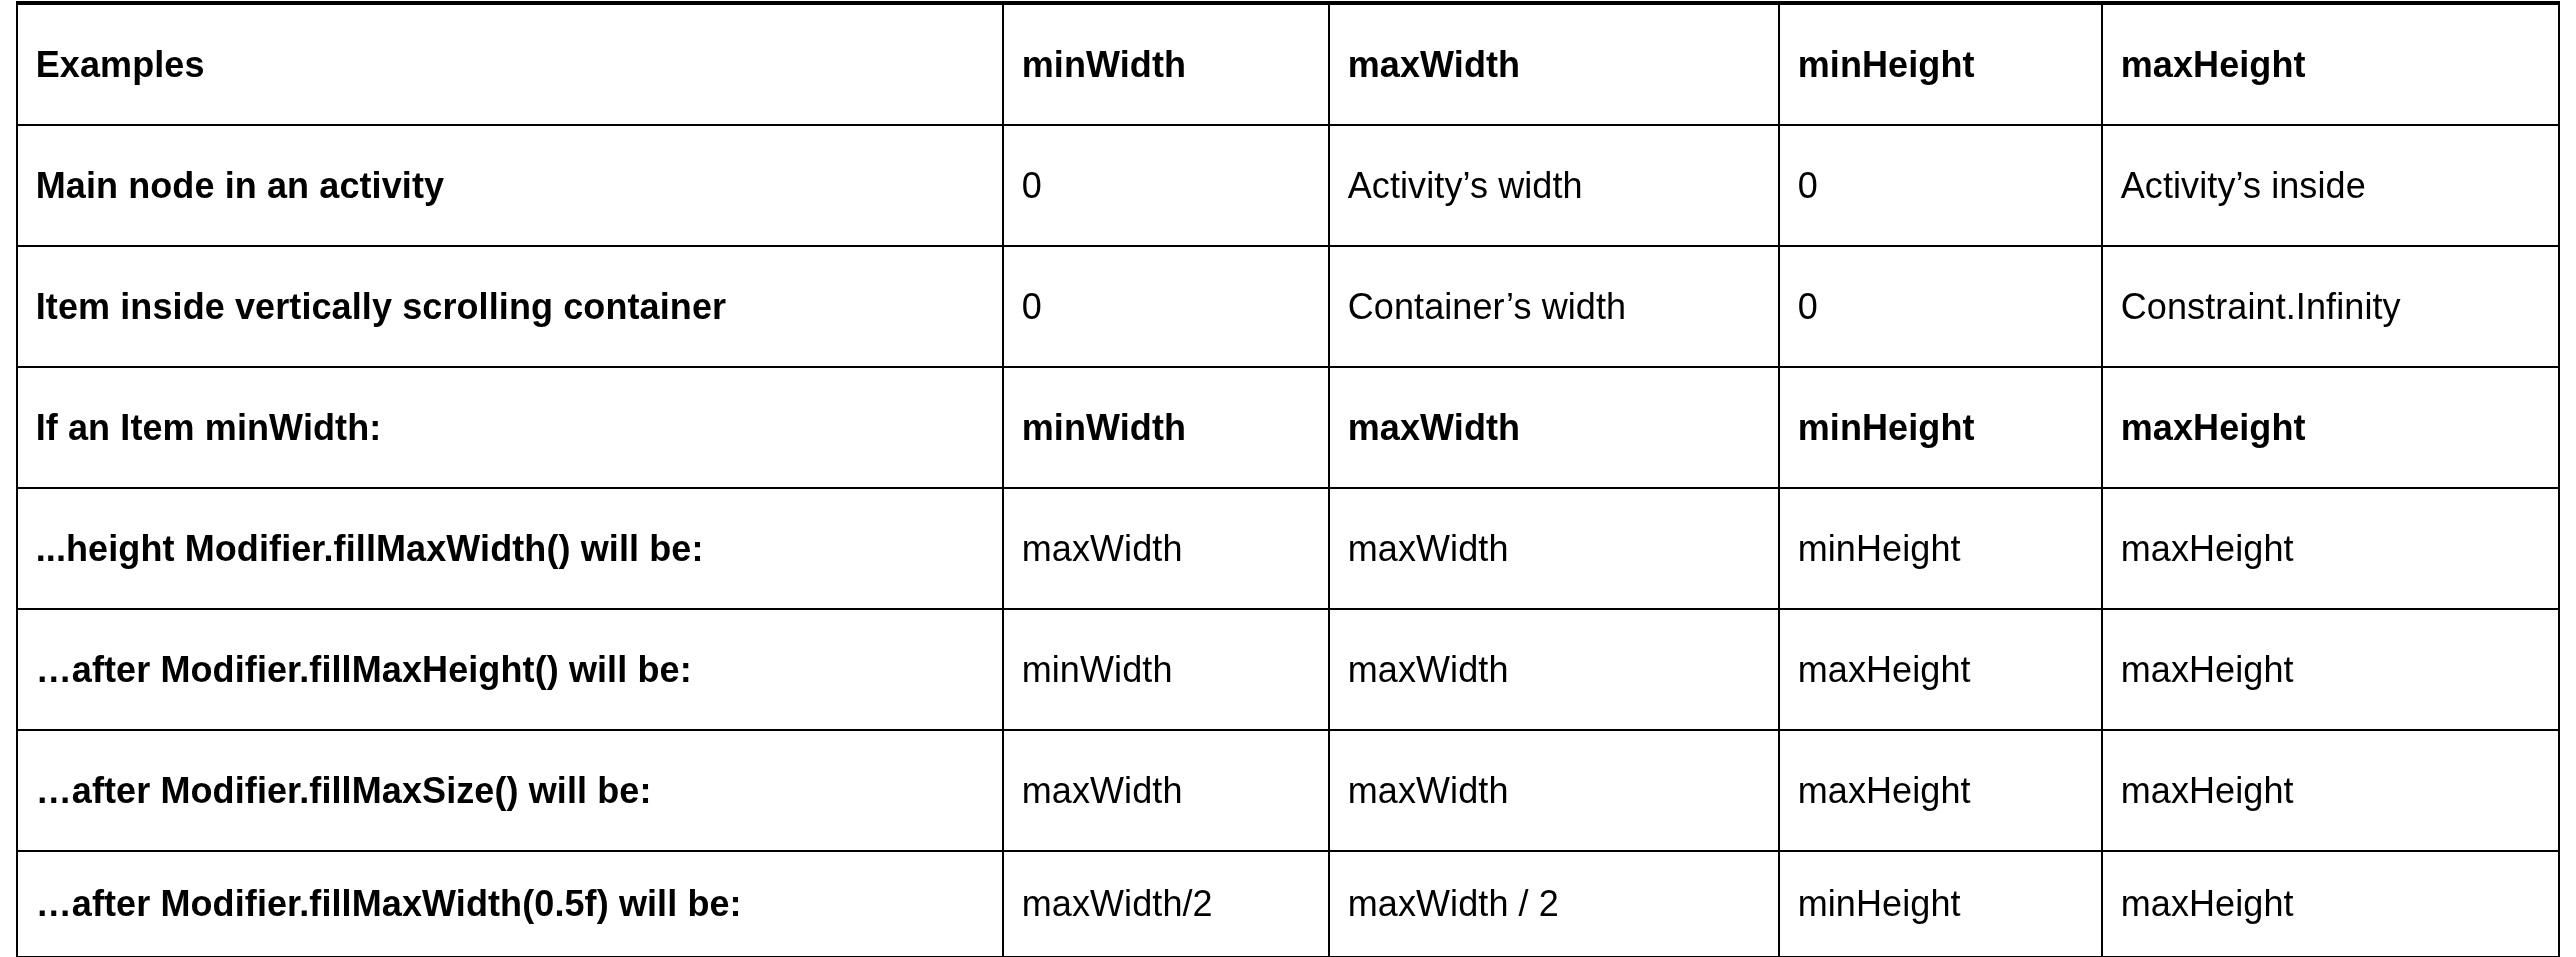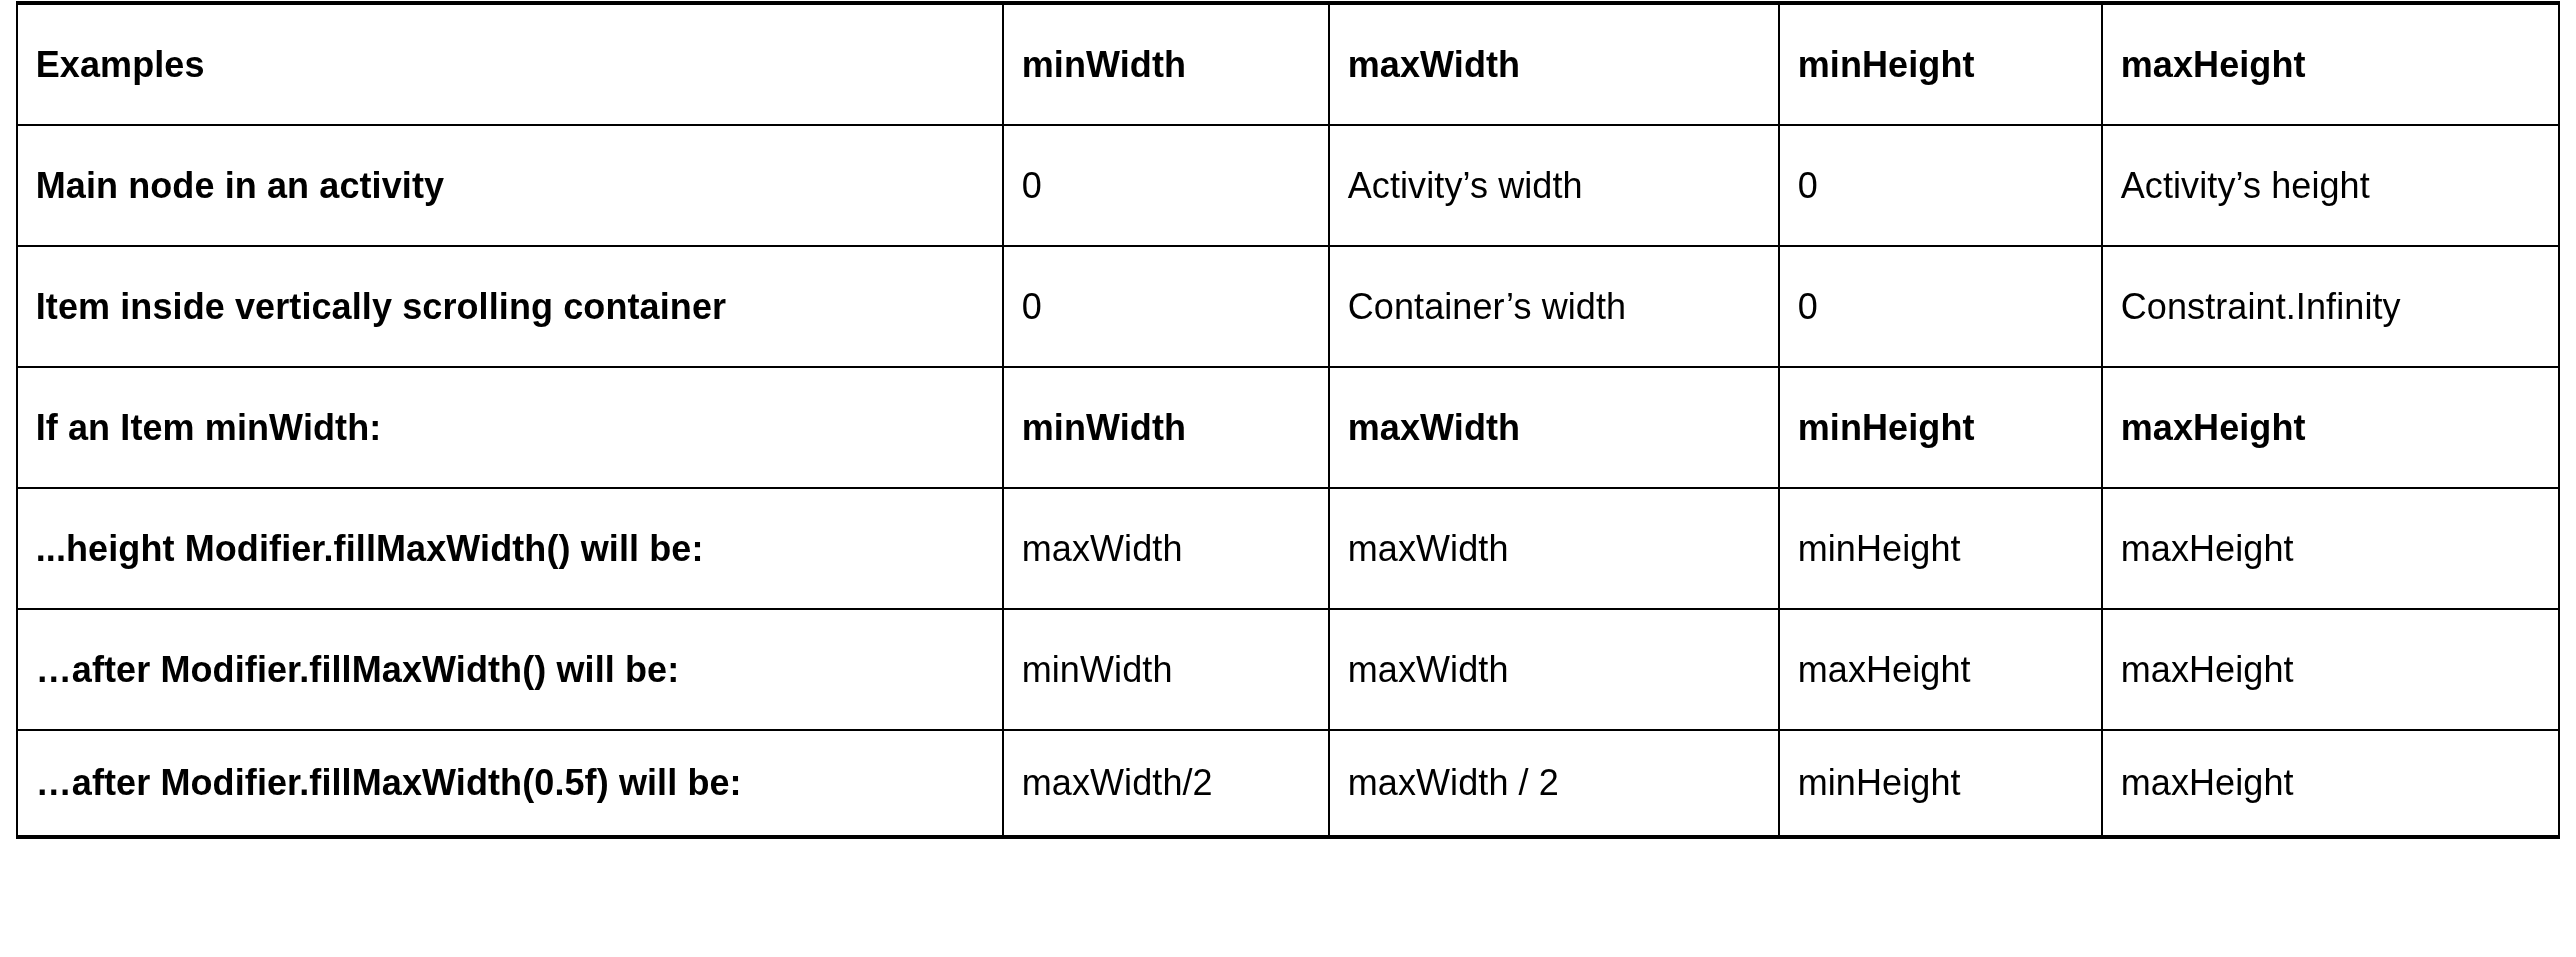--- a/index.html
+++ b/index.html
@@ -94,21 +94,21 @@
         <td>maxWidth</td>
         <td>minHeight</td>
         <td class="col-last">maxHeight</td>
       </tr>
 
       <tr>
         <td class="col-first col-label">Main node in an activity</td>
         <td>0</td>
         <td>Activity’s width</td>
         <td>0</td>
-        <td class="col-last">Activity’s height</td>
+        <td class="col-last">Activity’s inside</td>
       </tr>
 
       <tr>
         <td class="col-first col-label">Item inside vertically scrolling container</td>
         <td>0</td>
         <td>Container’s width</td>
         <td>0</td>
         <td class="col-last">Constraint.Infinity</td>
       </tr>
 
@@ -122,27 +122,34 @@
 
       <tr>
         <td class="col-first col-label">...height Modifier.fillMaxWidth() will be:</td>
         <td>maxWidth</td>
         <td>maxWidth</td>
         <td>minHeight</td>
         <td class="col-last">maxHeight</td>
       </tr>
 
       <tr>
-        <td class="col-first col-label">…after Modifier.fillMaxWidth() will be:</td>
+        <td class="col-first col-label">…after Modifier.fillMaxHeight() will be:</td>
         <td>minWidth</td>
         <td>maxWidth</td>
         <td>maxHeight</td>
         <td class="col-last">maxHeight</td>
       </tr>
 
+      <tr>
+        <td class="col-first col-label">…after Modifier.fillMaxSize() will be:</td>
+        <td>maxWidth</td>
+        <td>maxWidth</td>
+        <td>maxHeight</td>
+        <td class="col-last">maxHeight</td>
+      </tr>
 
       <tr class="last-row">
         <td class="col-first col-label">…after Modifier.fillMaxWidth(0.5f) will be:</td>
         <td>maxWidth/2</td>
         <td>maxWidth / 2</td>
         <td>minHeight</td>
         <td class="col-last">maxHeight</td>
       </tr>
 
     </tbody>

